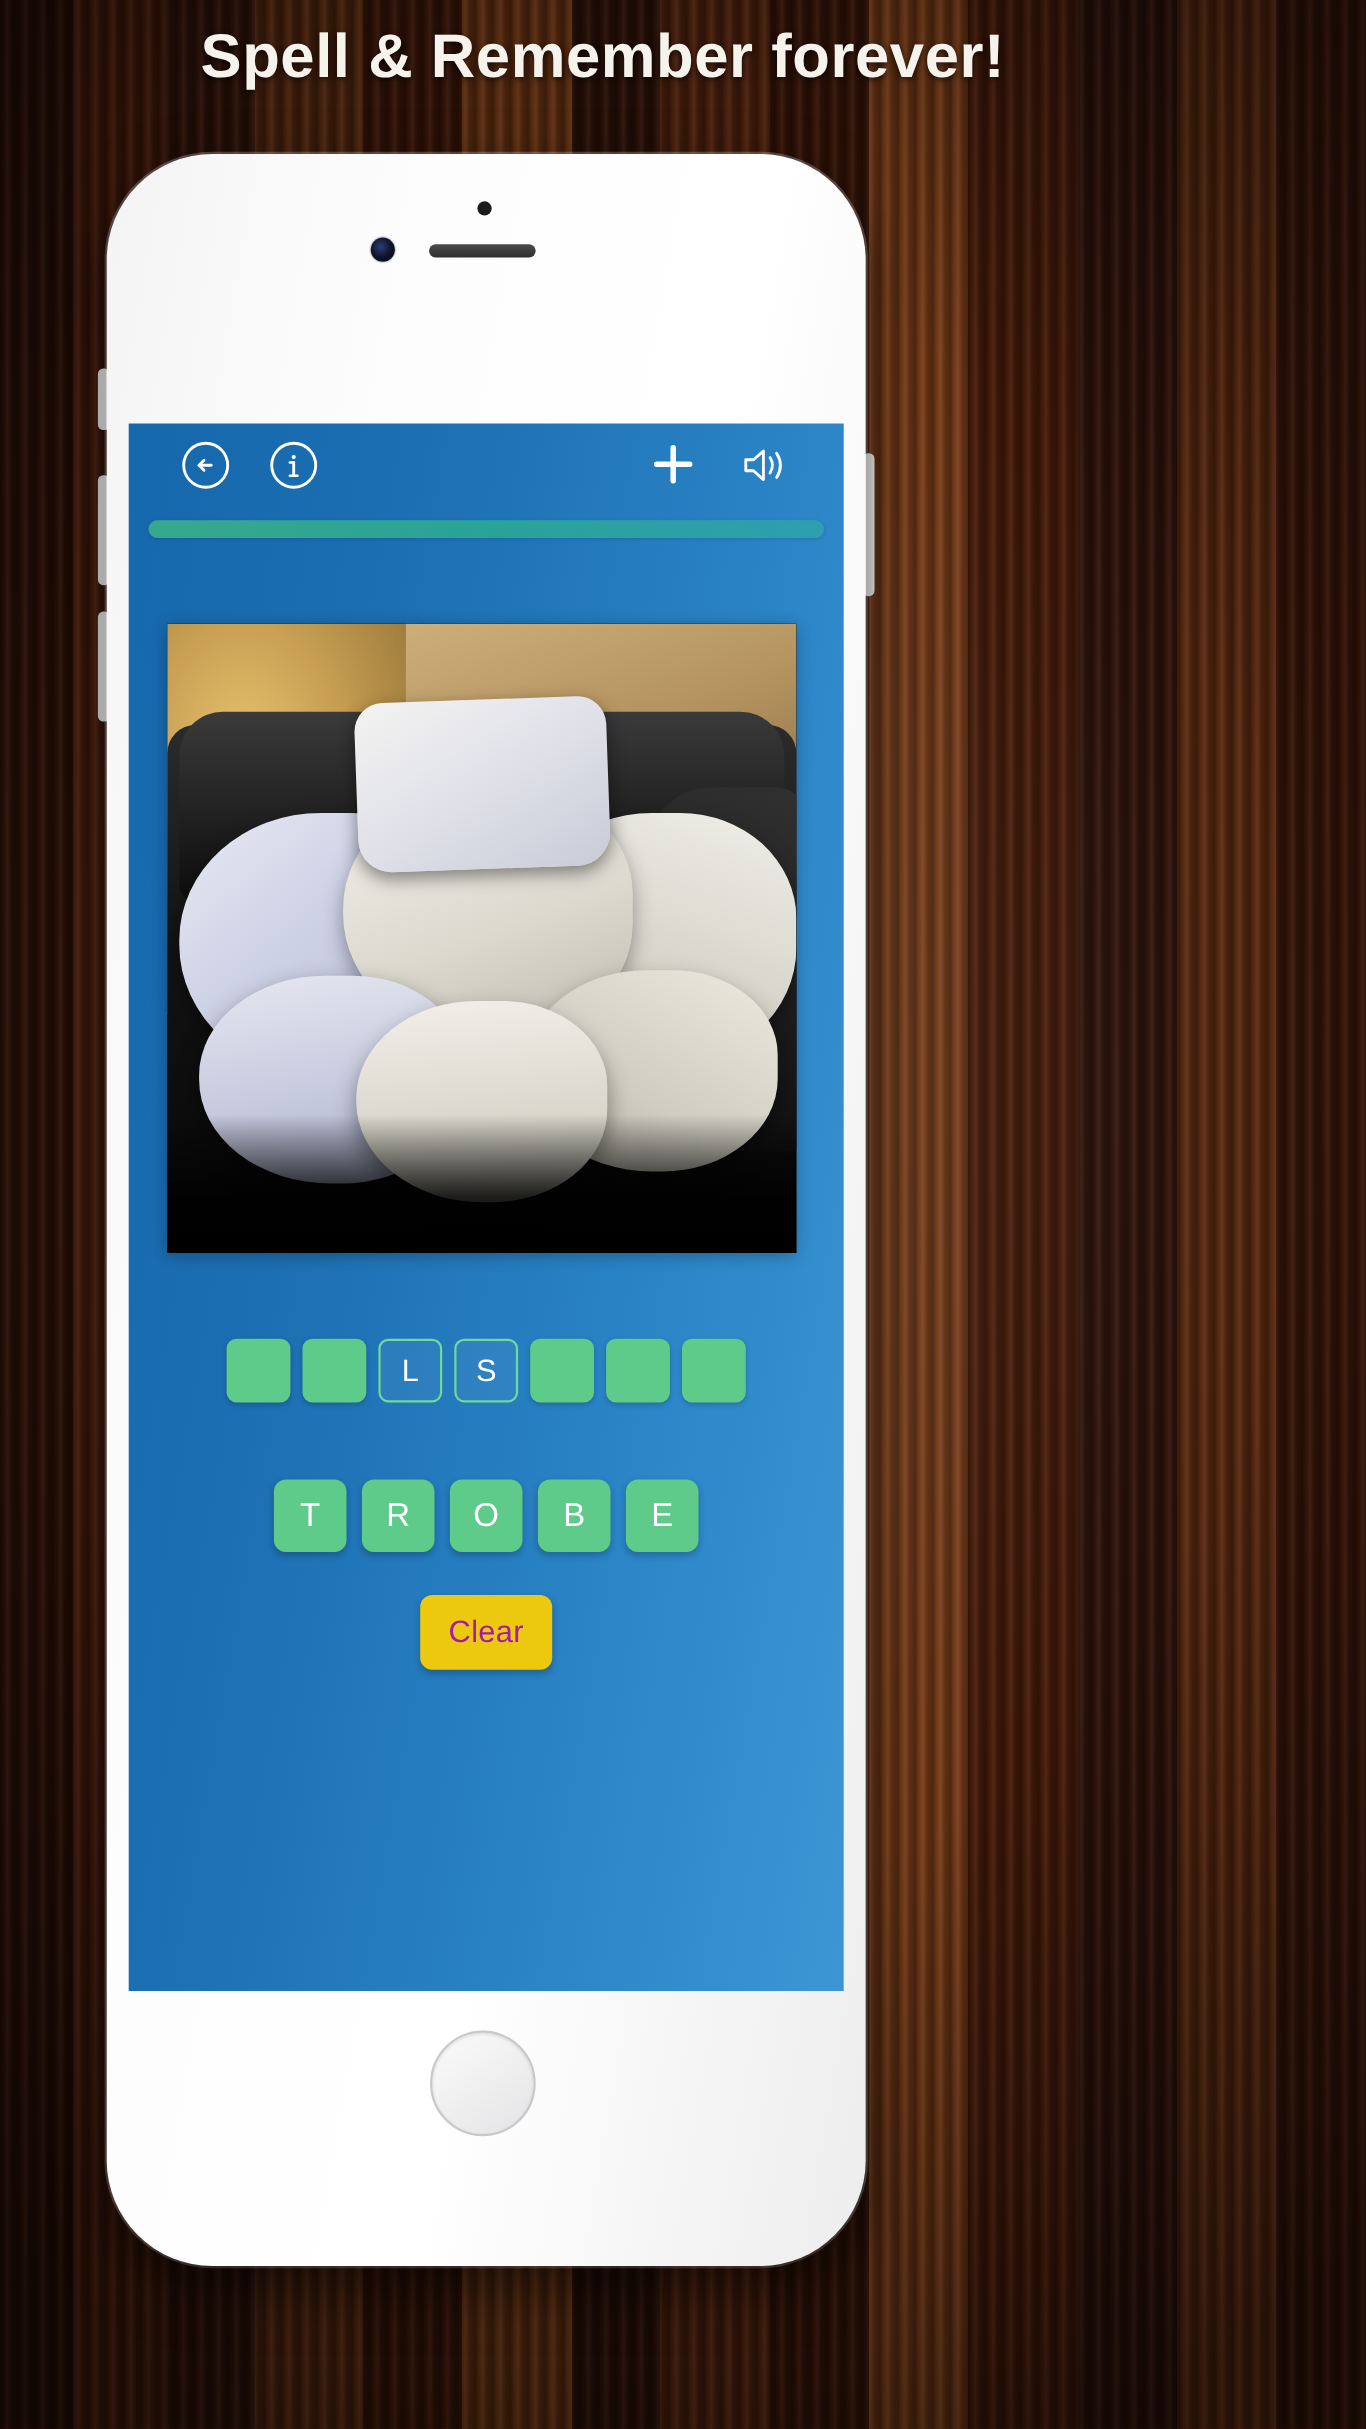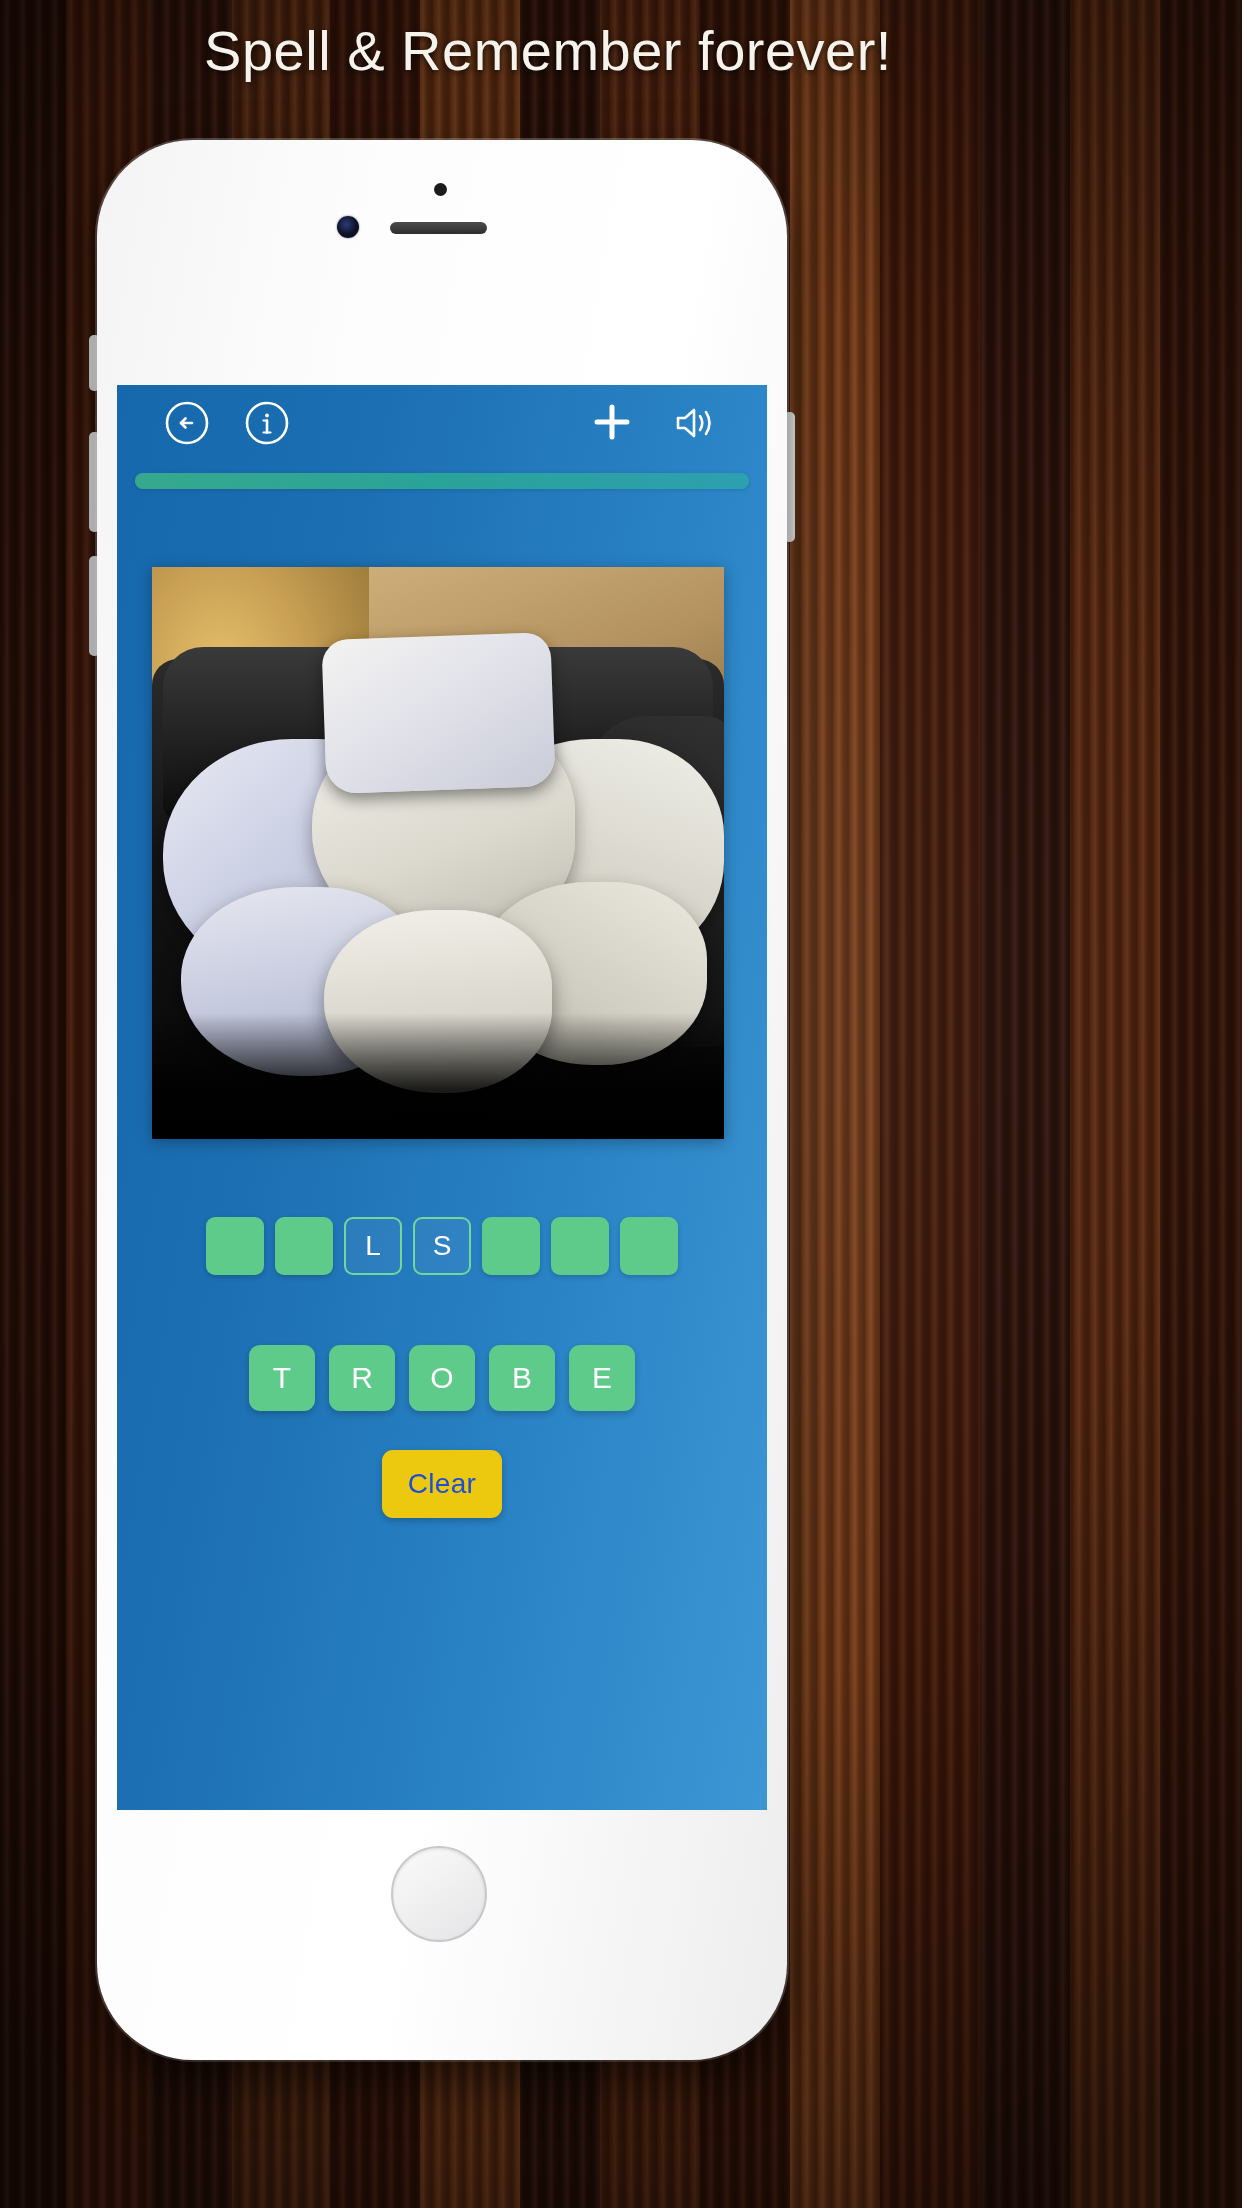--- a/index.html
+++ b/index.html
@@ -40,21 +40,21 @@
     background:radial-gradient(ellipse 80% 60% at 50% 45%,
         rgba(255,255,255,.06) 0%, rgba(0,0,0,0) 55%, rgba(0,0,0,.45) 100%);
     pointer-events:none;
   }
 
   
   #headline {
     position:absolute; top:18px; left:0; width:1096px;
     text-align:center; z-index:5;
     color:#f6f2ec;
-    font-size:56px; font-weight:400;
+    font-size:56px; font-weight:700;
     letter-spacing:.5px;
     text-shadow:0 2px 6px rgba(0,0,0,.65);
   }
 
   
   #phone {
     position:absolute; left:97px; top:140px;
     width:690px; height:1920px;
     background:linear-gradient(100deg,#f4f4f5 0%,#fdfdfd 28%,#ffffff 60%,#ededee 100%);
     border-radius:96px;
@@ -247,21 +247,21 @@
     box-shadow:0 3px 6px rgba(0,0,0,.2);
   }
 
   
   #action-row {
     position:absolute; left:0; top:1065px; width:100%;
     display:flex; justify-content:center; gap:7px;
   }
   .action-btn {
     height:68px; border-radius:11px;
-    background:#ecc90f; color:#1d4ed8;
+    background:#ecc90f; color:#a21caf;
     display:flex; align-items:center; justify-content:center;
     font-size:28px; font-weight:300; letter-spacing:.3px;
     padding:0 26px;
     box-shadow:0 3px 7px rgba(0,0,0,.22);
   }
 </style>
 </head>
 <body>
 
 <div id="wood-bg"></div>

